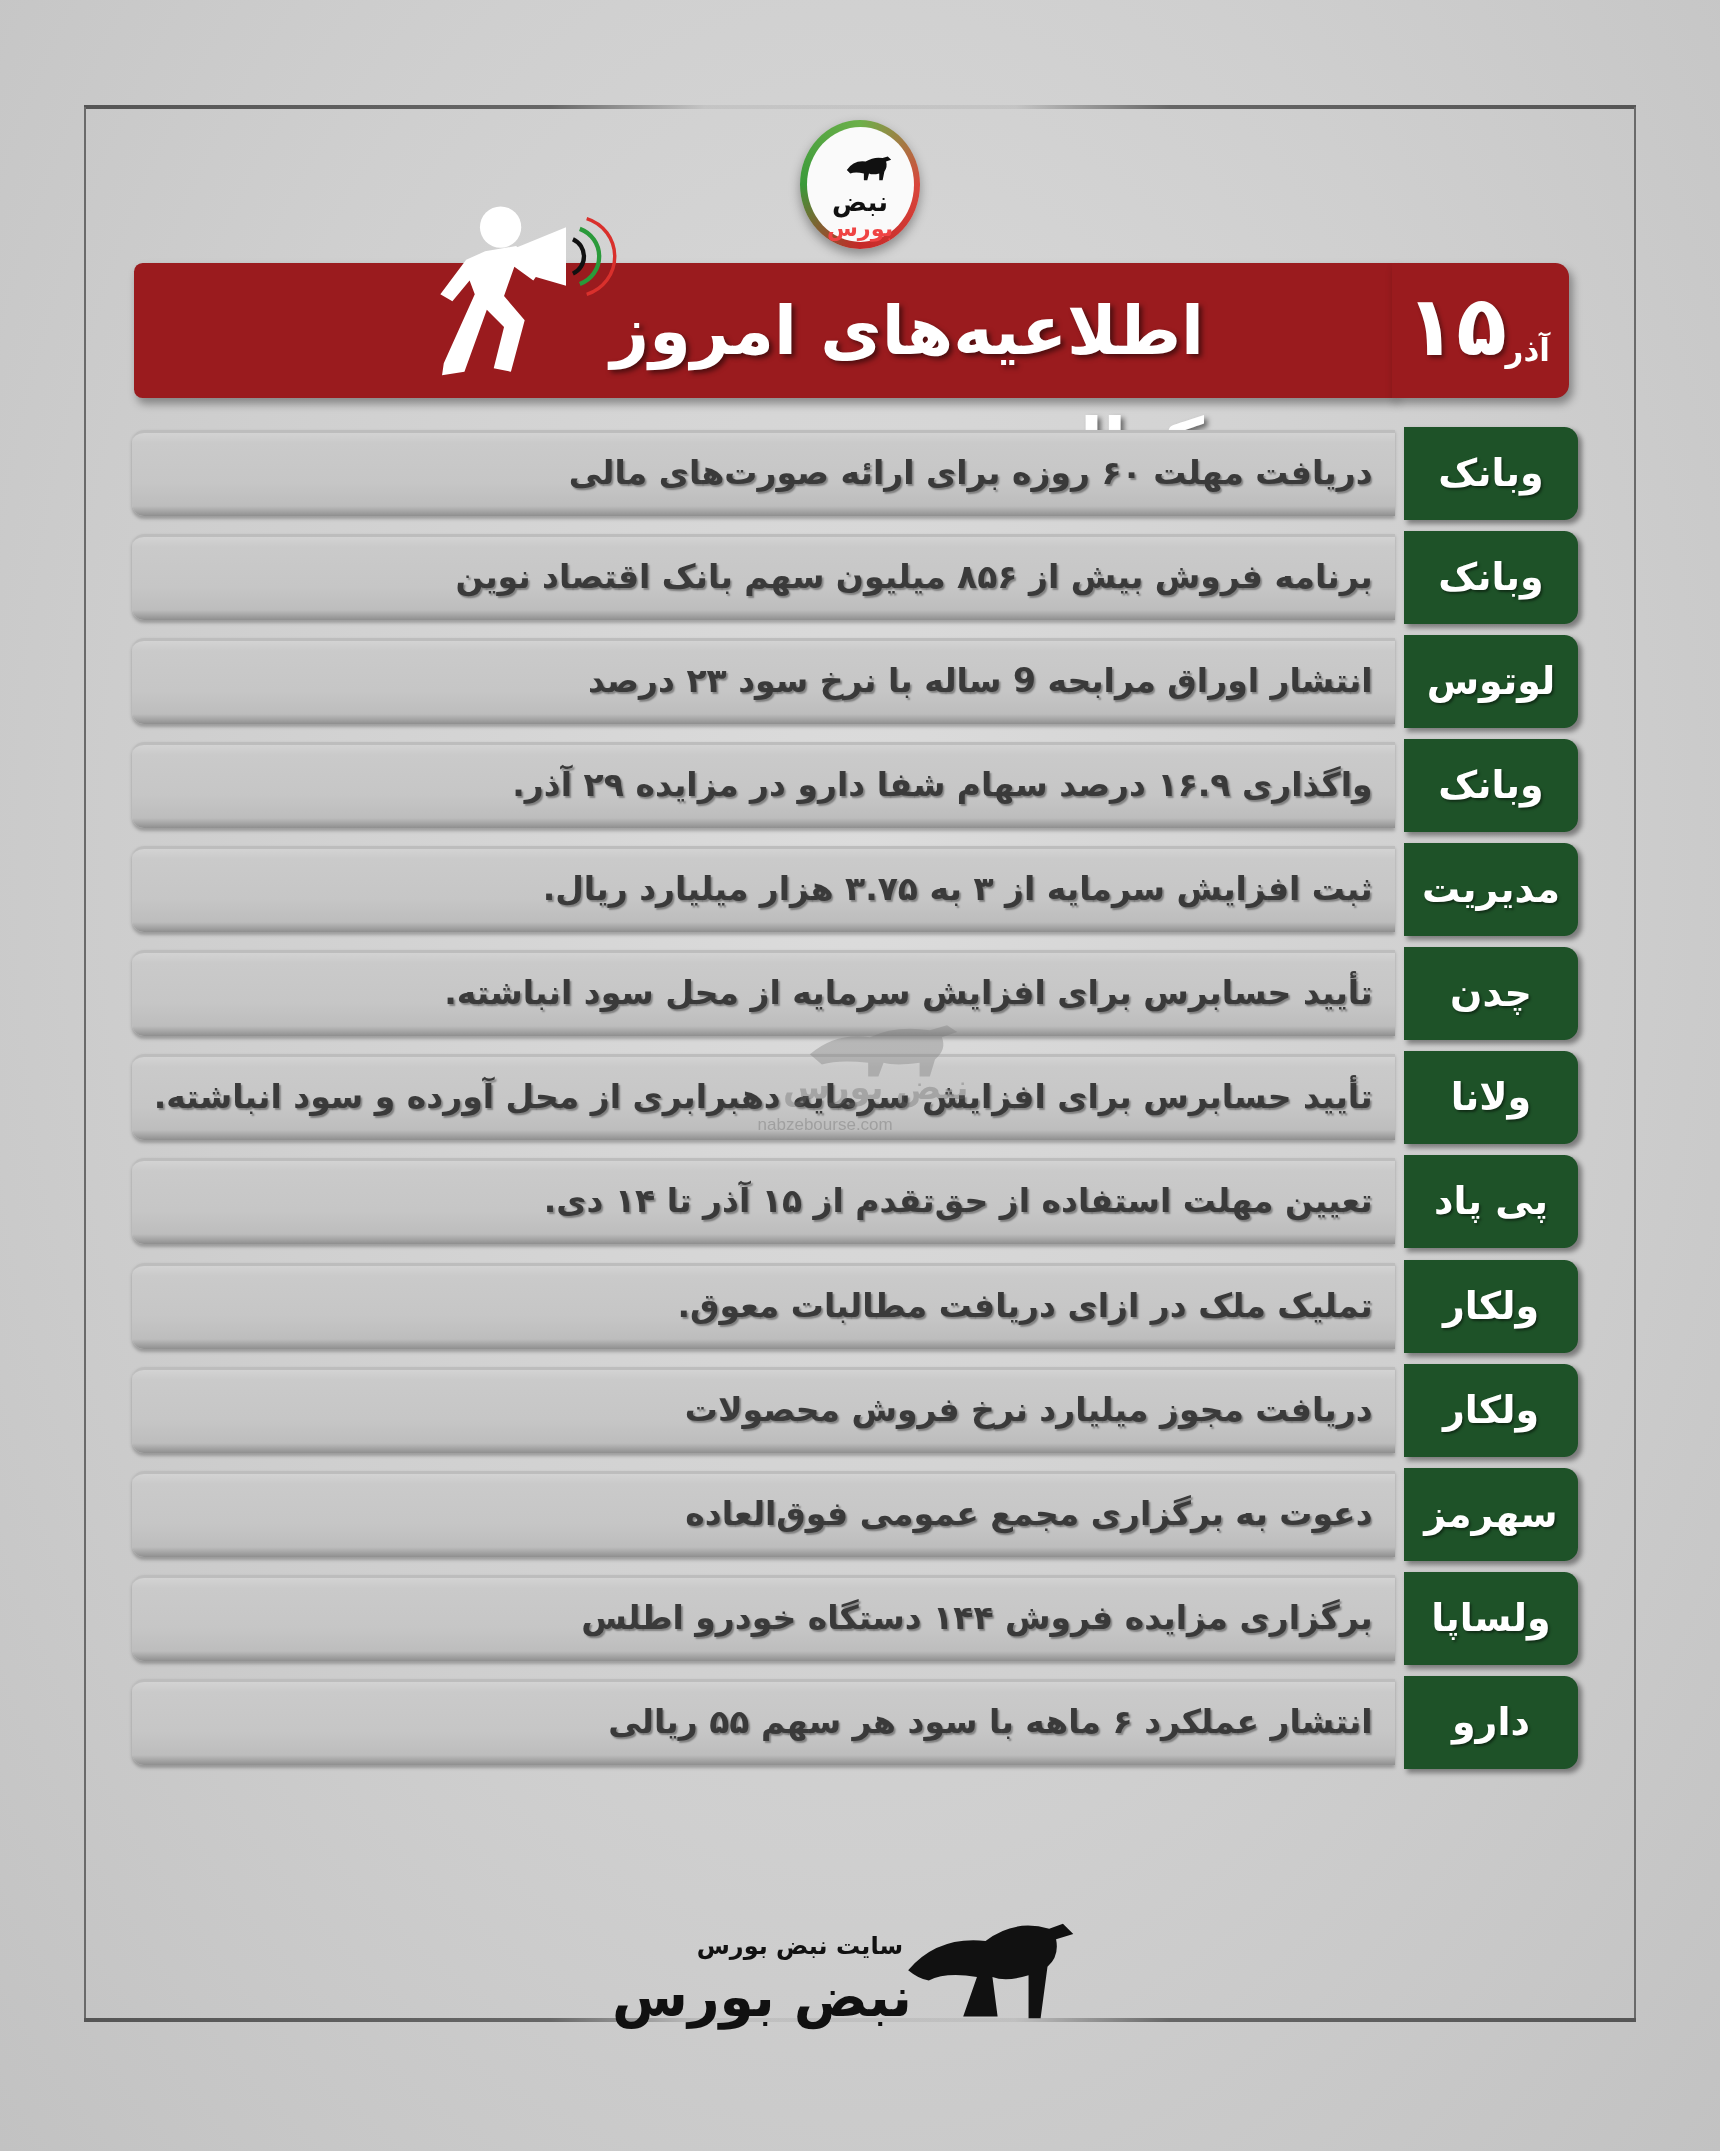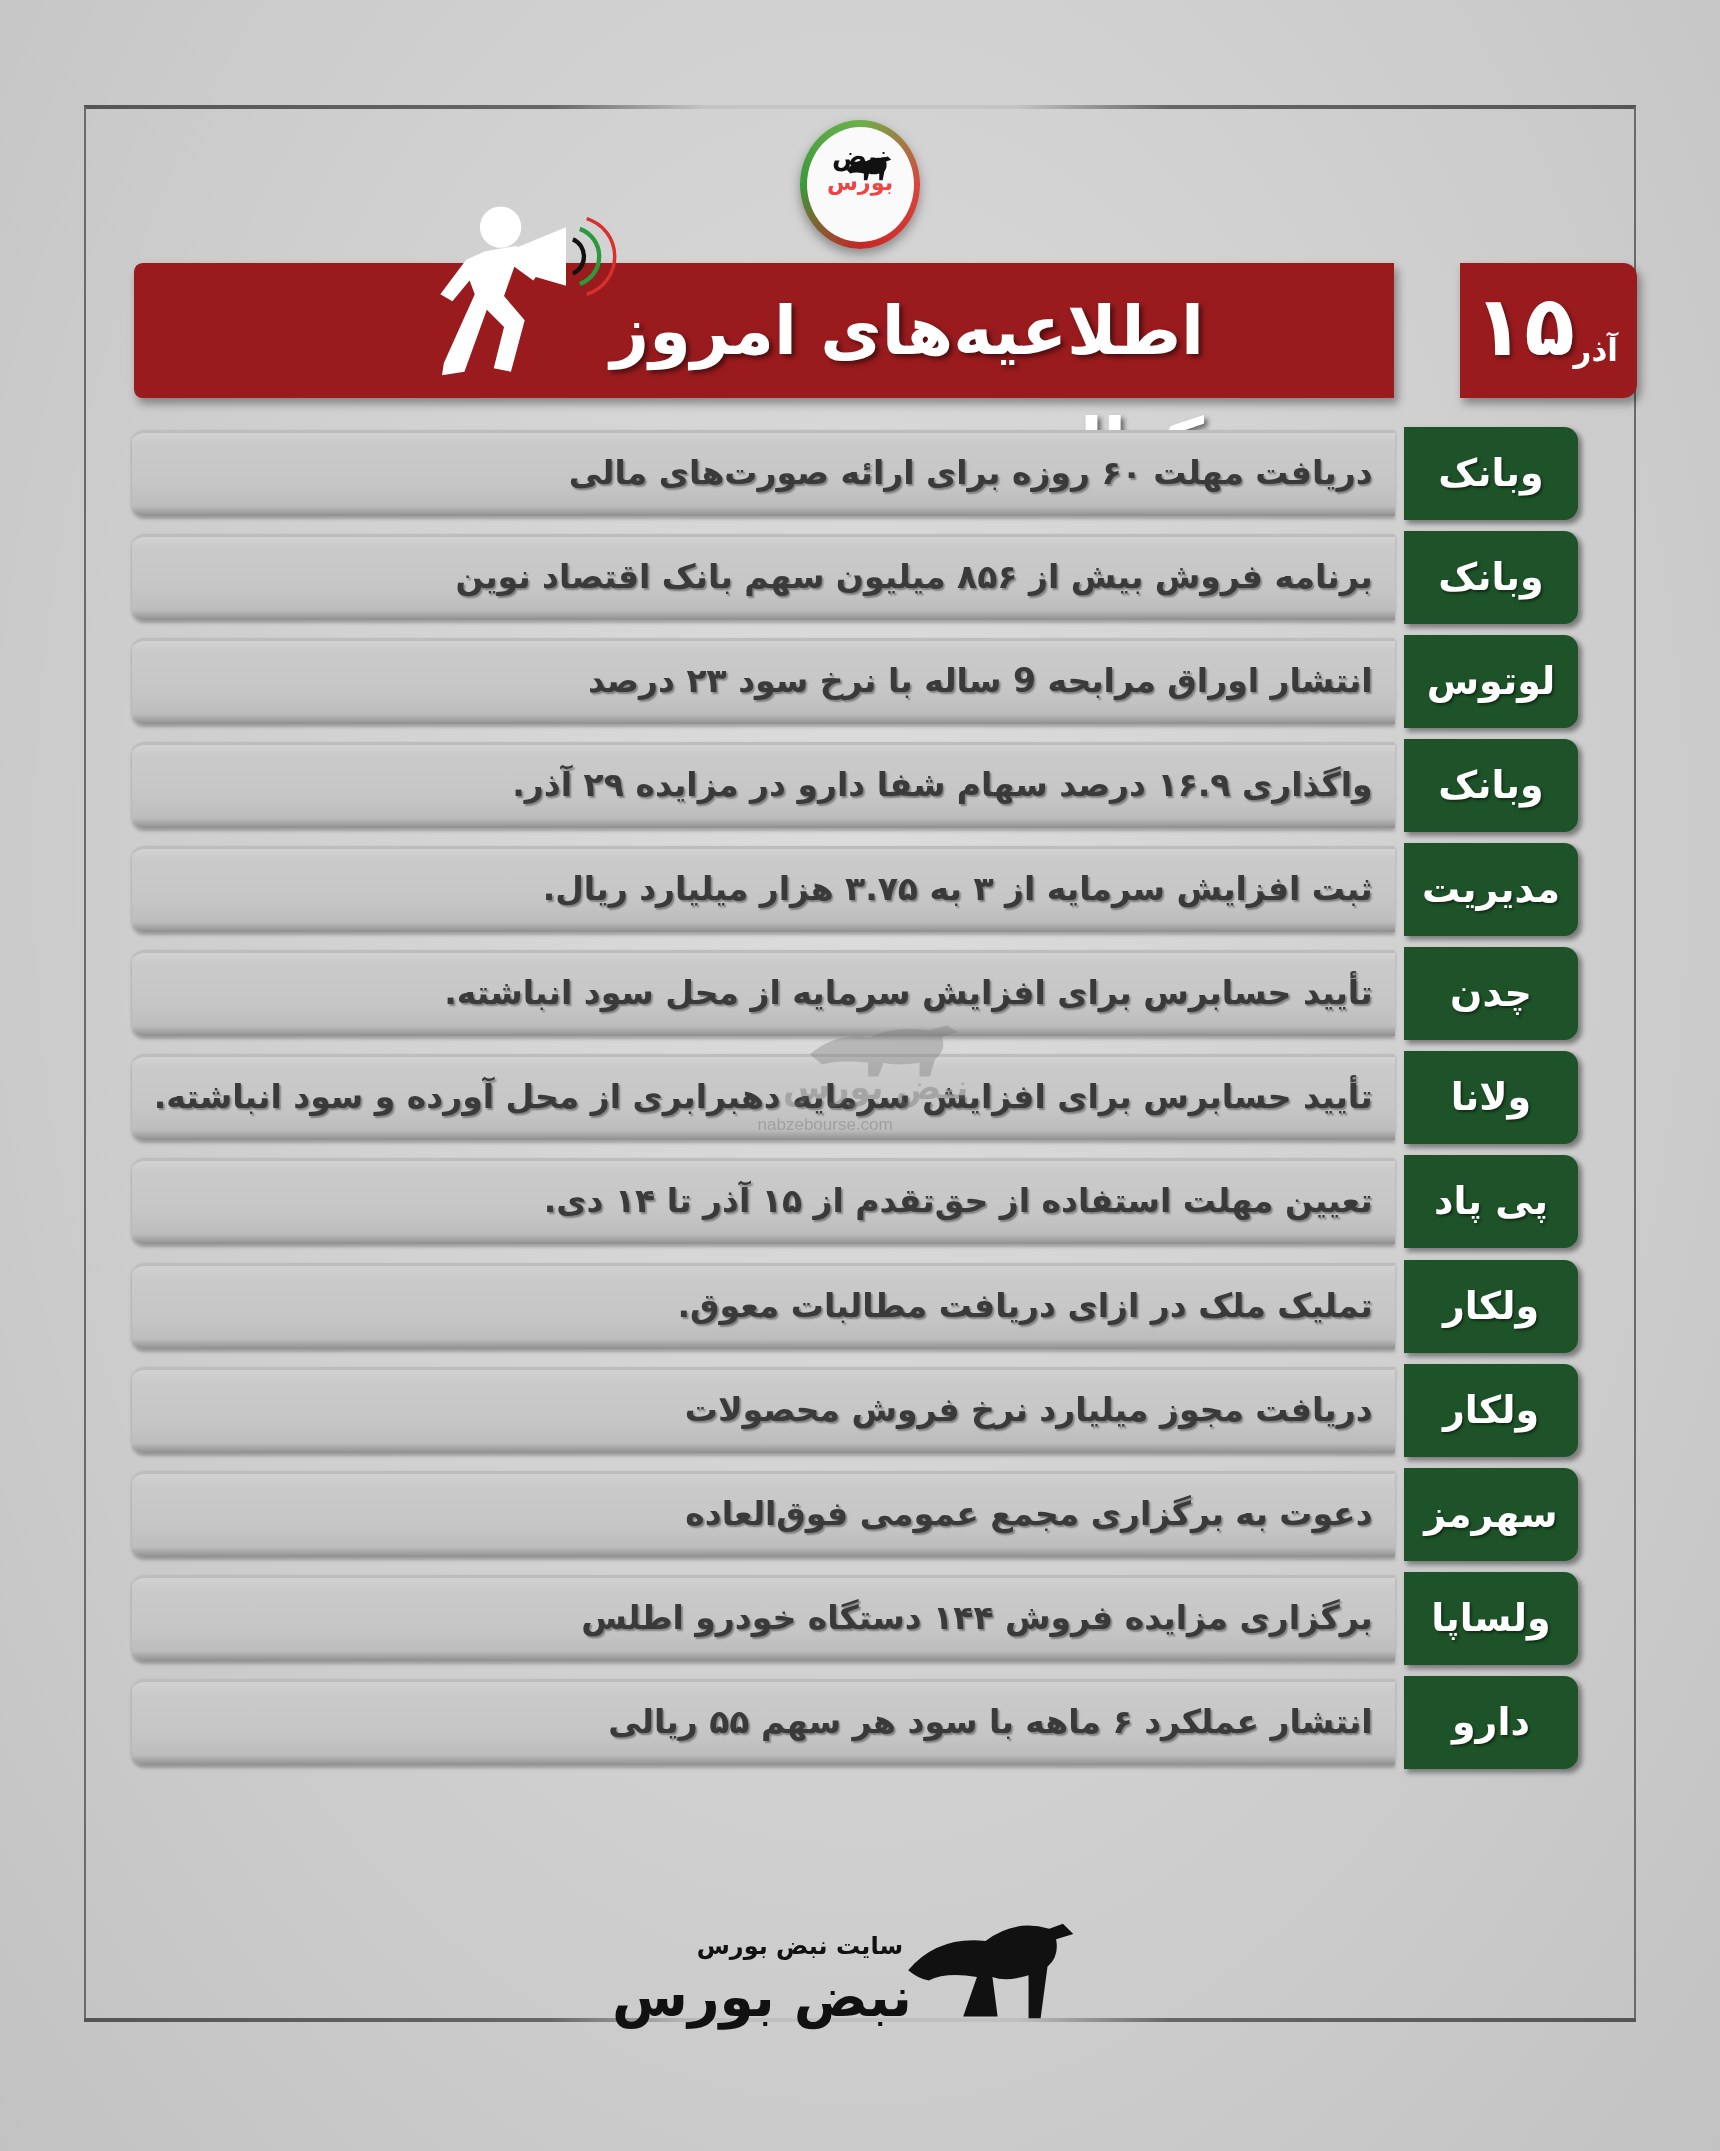--- a/index.html
+++ b/index.html
@@ -27,21 +27,21 @@
     .top-logo {
       position: absolute; left: 800px; top: 120px;
       width: 120px; height: 129px; border-radius: 50%;
       background: conic-gradient(from -90deg, #3a9a3a 0deg, #6cb04a 90deg, #d9463c 180deg, #c62828 270deg, #3a9a3a 360deg);
       box-shadow: 0 5.2px 10.3px rgba(0,0,0,0.35);
       display: flex; align-items: center; justify-content: center;
     }
     .top-logo-inner {
       width: 107px; height: 115px; border-radius: 50%;
       background: #fafafa;
-      display: flex; flex-direction: column; align-items: center; justify-content: flex-start;
+      display: flex; flex-direction: column; align-items: center; justify-content: flex-end;
       direction: rtl;
     }
     .top-logo-inner .l1 { font-weight: bold; font-size: 26px; color: #111; line-height: 1; margin-top: 15.5px; }
     .top-logo-inner .l2 { font-weight: bold; font-size: 22.4px; color: #ef4444; line-height: 1.2; }
     .bull-small { position: absolute; top: 33px; left: 45px; }
 
     
     .header-bar {
       position: absolute; left: 134px; top: 263px;
       width: 1260px; height: 135px;
@@ -50,21 +50,21 @@
       box-shadow: 3.4px 5.2px 8.6px rgba(0,0,0,0.35);
     }
     .header-title {
       position: absolute; left: 516px; top: 275px; width: 688px; height: 112px;
       direction: rtl; text-align: right;
       color: #fff; font-weight: bold; font-size: 67px; line-height: 112px;
       text-shadow: 3.4px 3.4px 5.2px rgba(0,0,0,0.5);
       font-family: "DejaVu Sans", sans-serif;
     }
     .date-box {
-      position: absolute; left: 1460px; top: 263px;
+      position: absolute; left: 1392px; top: 263px;
       width: 177px; height: 135px;
       background: #9a1b1e;
       border-radius: 0 13.8px 13.8px 0;
       box-shadow: 3.4px 5.2px 8.6px rgba(0,0,0,0.35);
       direction: rtl;
     }
     .date-month {
       position: absolute; right: 19px; top: 69px;
       color: #fff; font-weight: bold; font-size: 31px;
     }

